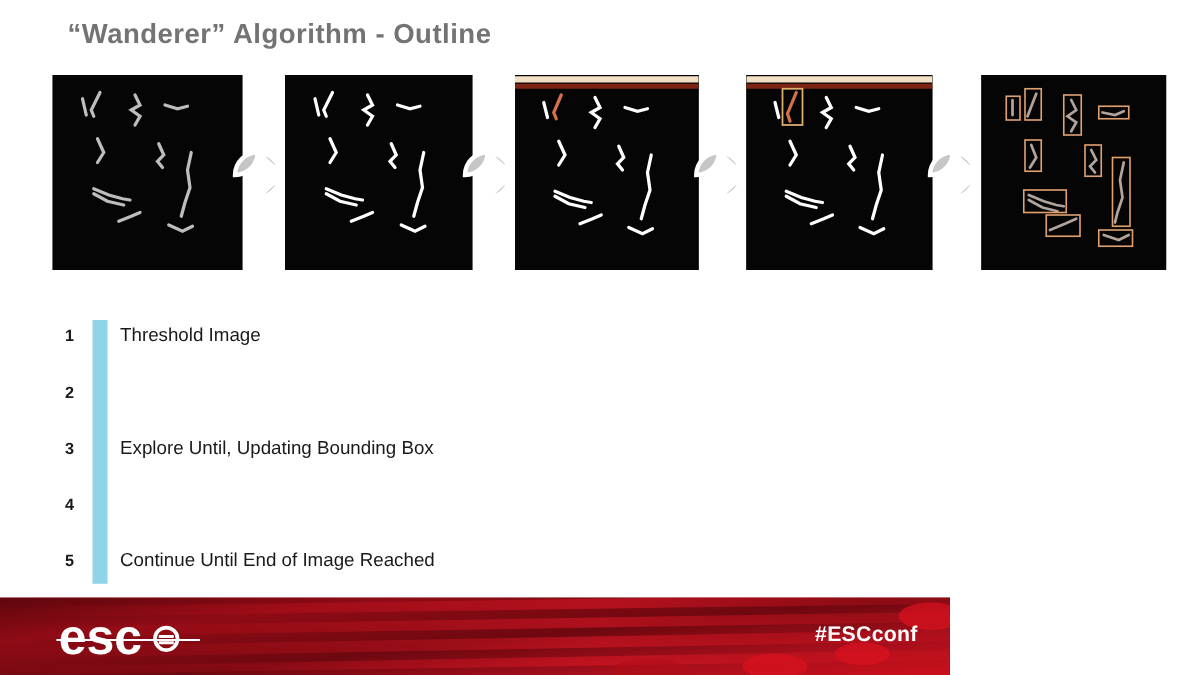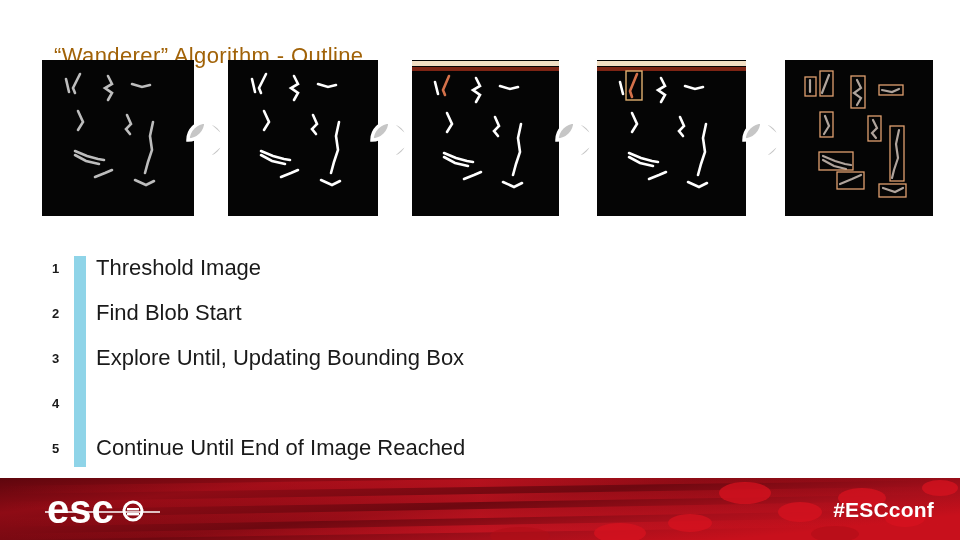--- a/index.html
+++ b/index.html
@@ -9,25 +9,24 @@
     font-family:"Liberation Sans", sans-serif;
     overflow:hidden;
     position:relative;
   }
   .slide{position:absolute;inset:0;background:#fff;}
 
   
   .title{
     position:absolute;left:54px;top:14px;
     font-size:22px;
-    color:#a16207;
+    color:#737373;
     letter-spacing:.4px;
     white-space:nowrap;
-    font-weight:400;
-    margin-top:29px;
+    font-weight:700;
   }
 
   
   .strip{position:absolute;left:0;top:60px;width:960px;height:156px;}
   .panel{
     position:absolute;top:0;height:156px;
     background:#050505;
     overflow:hidden;
   }
   .p1{left:42px;width:152px;}
@@ -60,37 +59,37 @@
   .r2{top:58px;}
   .r3{top:103px;}
   .r4{top:148px;}
   .r5{top:193px;}
   .num{
     position:absolute;left:52px;
     font-size:13px;font-weight:bold;color:#1a1a1a;
   }
   .txt{
     position:absolute;left:96px;
-    font-size:22px;color:#1a1a1a;white-space:nowrap;
+    font-size:15px;color:#1a1a1a;white-space:nowrap;
   }
 
   
   .footer{
-    position:absolute;left:0;top:478px;width:960px;height:62px;
+    position:absolute;left:0;top:478px;width:760px;height:62px;
     overflow:hidden;
     background:#8a0a13;
   }
   .footer svg{position:absolute;inset:0;width:960px;height:62px;}
   .logo{
     position:absolute;left:45px;top:9px;width:120px;height:46px;
   }
   .logo svg{position:absolute;left:0;top:0;width:120px;height:46px;}
   .hashtag{
     position:absolute;right:26px;top:20px;
-    color:#fff;font-size:21px;font-weight:bold;letter-spacing:.2px;
+    color:#fff;font-size:17px;font-weight:bold;letter-spacing:.2px;
   }
 </style>
 </head>
 <body>
 
 <div class="slide">
 
   <div class="title">“Wanderer”  Algorithm - Outline</div>
 
   <div class="strip">
@@ -234,21 +233,20 @@
 
   <div class="list">
     <div class="bluebar"></div>
 
     <div class="row r1">
       <span class="num">1</span>
       <span class="txt">Threshold Image</span>
     </div>
     <div class="row r2">
       <span class="num">2</span>
-      <span class="txt">Find Blob Start</span>
     </div>
     <div class="row r3">
       <span class="num">3</span>
       <span class="txt">Explore Until, Updating Bounding Box</span>
     </div>
     <div class="row r4">
       <span class="num">4</span>
     </div>
     <div class="row r5">
       <span class="num">5</span>

